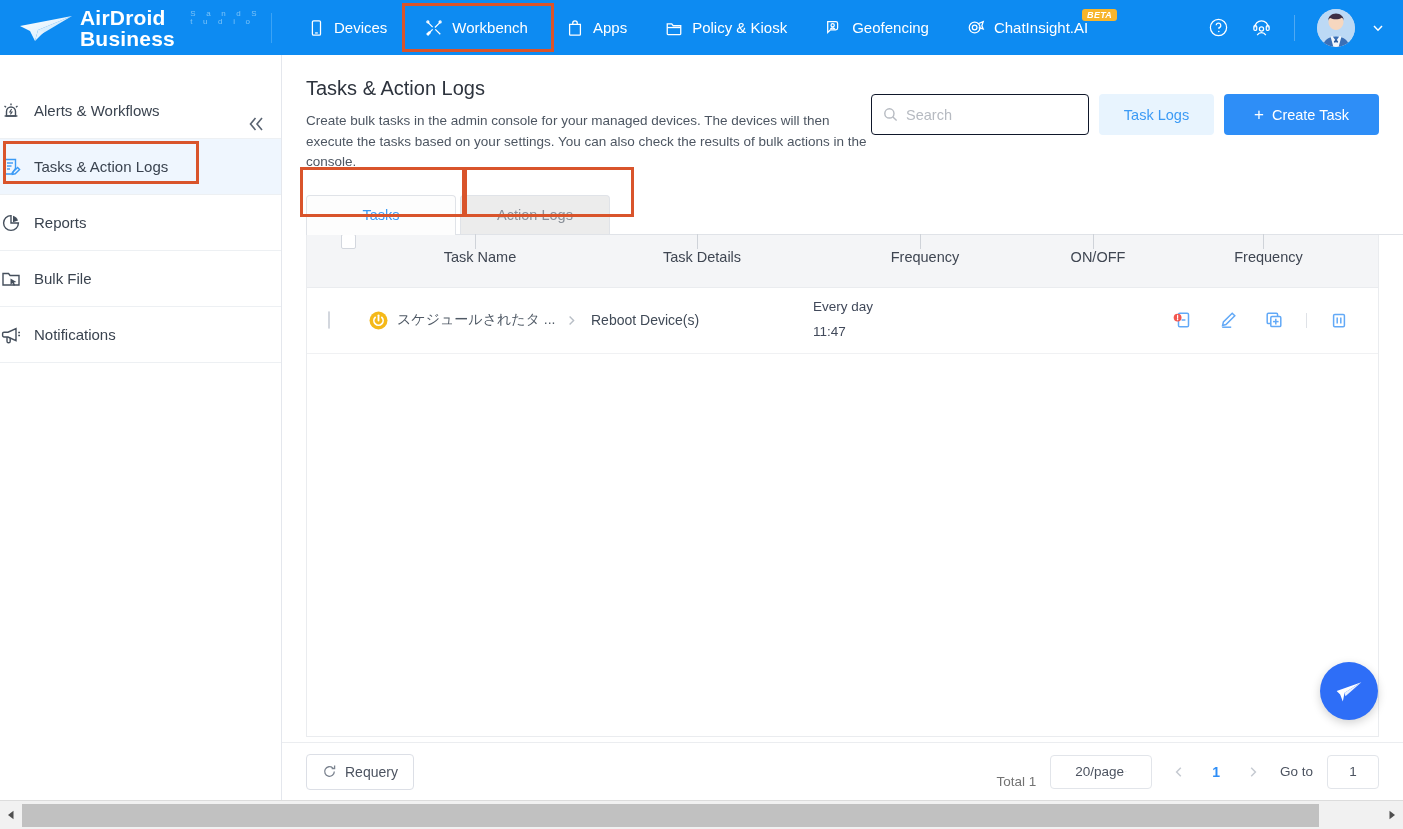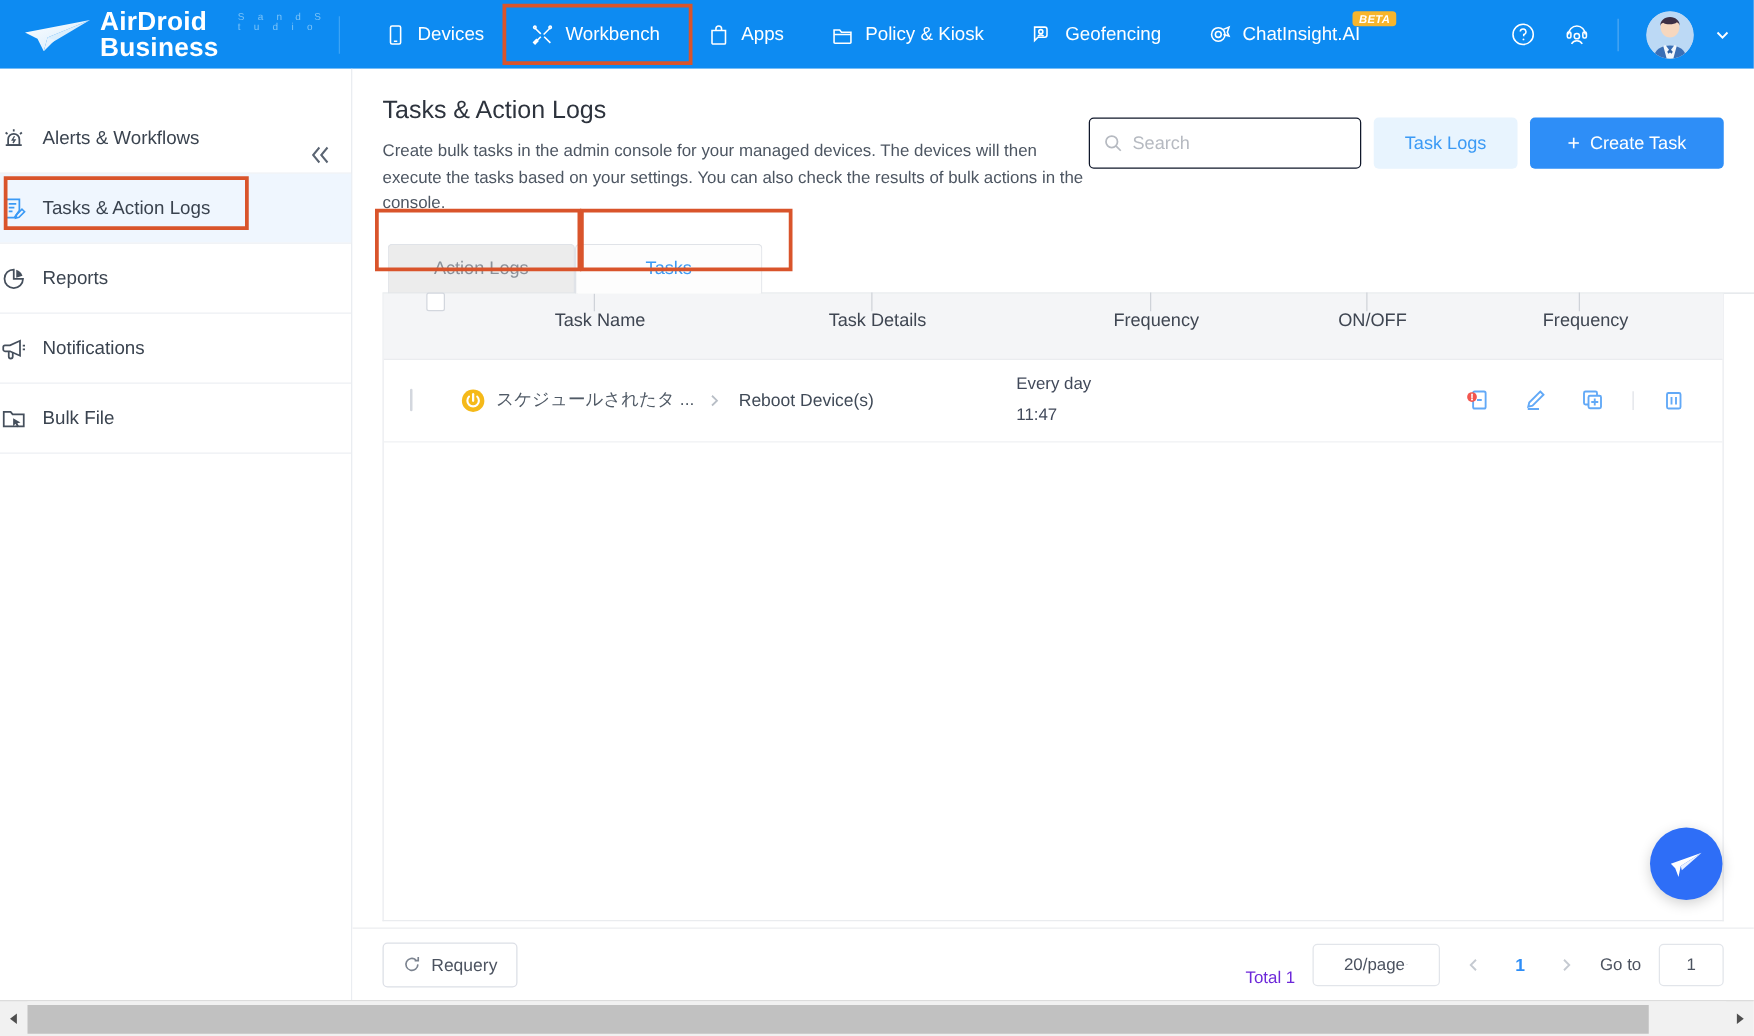--- a/index.html
+++ b/index.html
@@ -217,21 +217,21 @@
     background: #ffffff; border-top: 1px solid #ebedf0;
     display: flex; align-items: center; padding: 0 24px;
   }
   .btn-requery {
     height: 36px; padding: 0 15px; border: 1px solid #dcdfe6; border-radius: 4px;
     background: #ffffff; color: #4c5360; font-size: 14px; cursor: pointer;
     display: flex; align-items: center; gap: 8px;
     font-family: "Liberation Sans", sans-serif;
   }
   .pager { margin-left: auto; display: flex; align-items: center; gap: 14px; }
-  .pg-total { font-size: 13.5px; color: #6d28d9; margin-top: 20px; }
+  .pg-total { font-size: 13.5px; color: #737373; margin-top: 20px; }
   .pg-select {
     width: 102px; height: 34px; border: 1px solid #e2e5ea; border-radius: 4px;
     display: flex; align-items: center; justify-content: space-between;
     padding: 0 24px; font-size: 13.5px; color: #4c5360; cursor: pointer;
     background: #ffffff;
   }
   .pg-arrow { width: 26px; height: 26px; display: flex; align-items: center;
     justify-content: center; color: #c5cad1; cursor: pointer; font-size: 16px; }
   .pg-num { color: #2e8ef7; font-size: 14px; font-weight: bold; cursor: pointer; padding: 0 6px; }
   .pg-goto { font-size: 13.5px; color: #4c5360; }
@@ -416,34 +416,34 @@
     <div class="side-item">
       <svg class="sico" viewBox="0 0 22 22" fill="none" stroke="#454f5c" stroke-width="1.4">
         <path d="M11 3.6 a7.4 7.4 0 1 0 7.4 7.4 H11 Z"></path>
         <path d="M13 3.8 a7.4 7.4 0 0 1 5 4.8 l-5 1.6 Z" fill="#454f5c" stroke="none"></path>
       </svg>
       <span class="slabel">Reports</span>
     </div>
 
     <div class="side-item">
       <svg class="sico" viewBox="0 0 22 22" fill="none" stroke="#454f5c" stroke-width="1.4">
+        <path d="M3 5.5 h5.5 l1.6 2 H19 v9.5 H3 Z"></path>
+        <path d="M10.5 10.5 L10.5 17 L12.4 15 L13.8 17.8 L15.2 17 L13.9 14.5 L16.4 14 Z" fill="#454f5c" stroke="none"></path>
+      </svg>
+      <span class="slabel">Bulk File</span>
+    </div>
+
+    <div class="side-item">
+      <svg class="sico" viewBox="0 0 22 22" fill="none" stroke="#454f5c" stroke-width="1.4">
         <path d="M4 8.2 h4 l8 -3.6 v12 l-8 -3.6 H4 a1.4 1.4 0 0 1 -1.4 -1.4 v-2 A1.4 1.4 0 0 1 4 8.2 Z"></path>
         <path d="M7 13 v4.2 a1.6 1.6 0 0 0 3.2 0 V13.8"></path>
         <line x1="18.2" y1="8.5" x2="20" y2="8.5"></line>
           <line x1="18.2" y1="11.5" x2="20" y2="11.5"></line>
       </svg>
       <span class="slabel">Notifications</span>
-    </div>
-
-    <div class="side-item">
-      <svg class="sico" viewBox="0 0 22 22" fill="none" stroke="#454f5c" stroke-width="1.4">
-        <path d="M3 5.5 h5.5 l1.6 2 H19 v9.5 H3 Z"></path>
-        <path d="M10.5 10.5 L10.5 17 L12.4 15 L13.8 17.8 L15.2 17 L13.9 14.5 L16.4 14 Z" fill="#454f5c" stroke="none"></path>
-      </svg>
-      <span class="slabel">Bulk File</span>
     </div>
   </div>
 </div>
 
 <div class="main">
 
   <div class="page-head">
     <div class="page-head-left">
       <div class="page-title">Tasks &amp; Action Logs</div>
       <div class="page-desc">Create bulk tasks in the admin console for your managed devices. The devices will then execute the tasks based on your settings. You can also check the results of bulk actions in the console.</div>
@@ -462,25 +462,25 @@
 
       <button class="btn-create">
         <span class="plus">+</span>
         <span>Create Task</span>
       </button>
     </div>
   </div>
 
   <div class="tabs">
     <div class="tabs-underline"></div>
+    <div class="tab active">
+      <span>Tasks</span>
+    </div>
     <div class="tab inactive">
       <span>Action Logs</span>
-    </div>
-    <div class="tab active">
-      <span>Tasks</span>
     </div>
   </div>
 
   <div class="table-wrap">
 
     <div class="thead">
       <div class="th col-cb">
         <span class="cb"></span>
       </div>
       <div class="th col-name">

